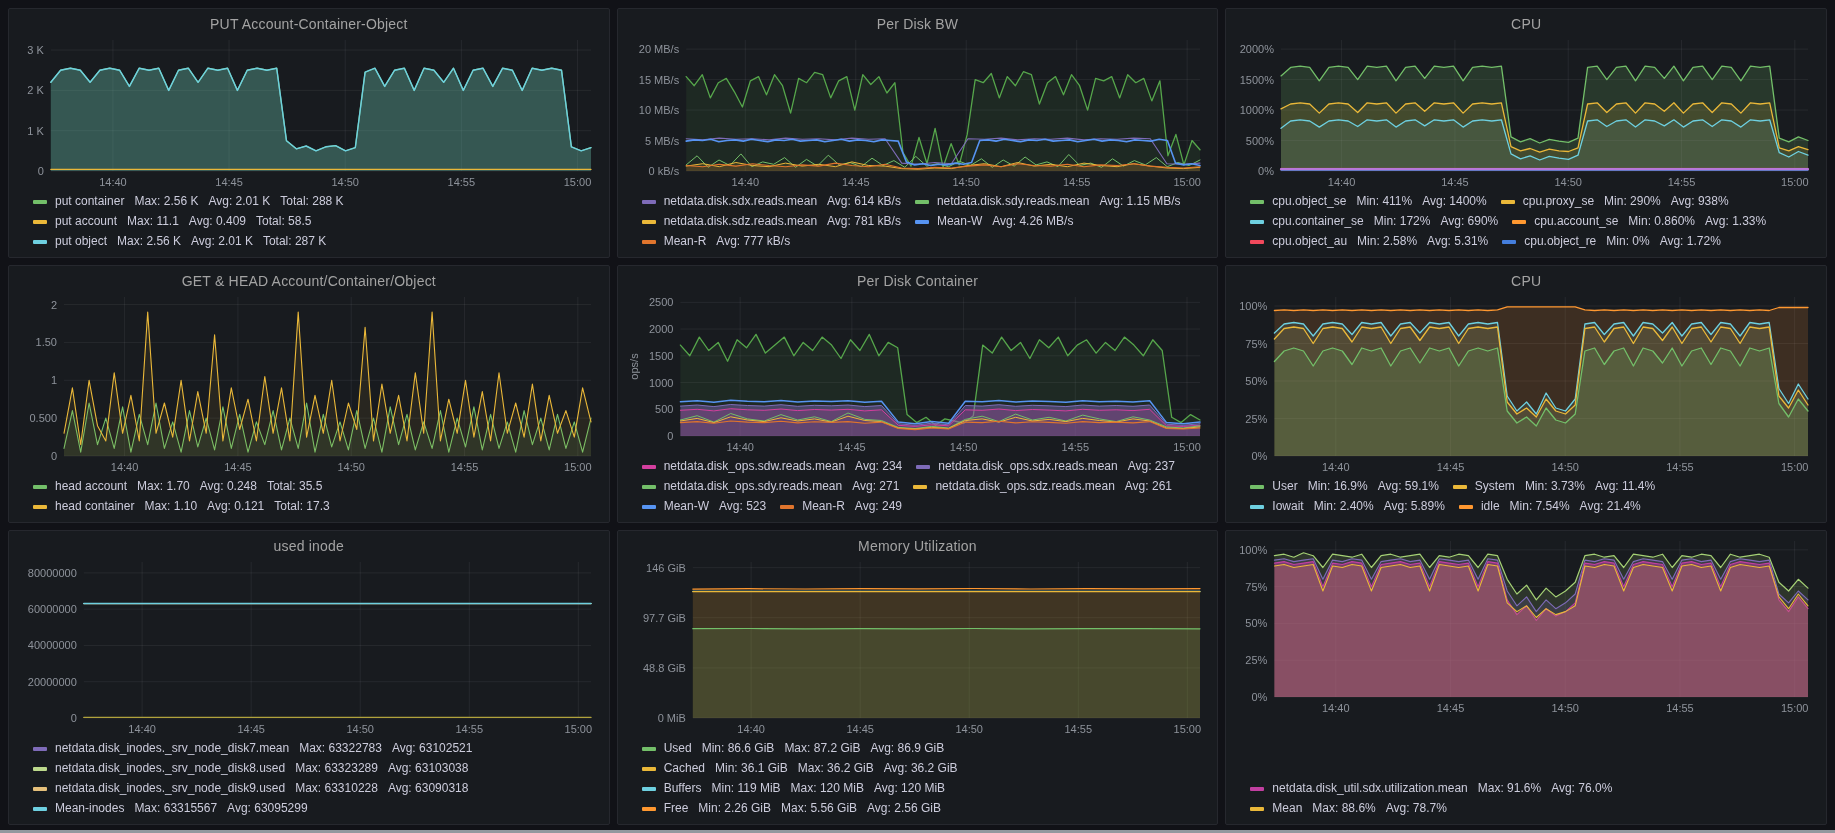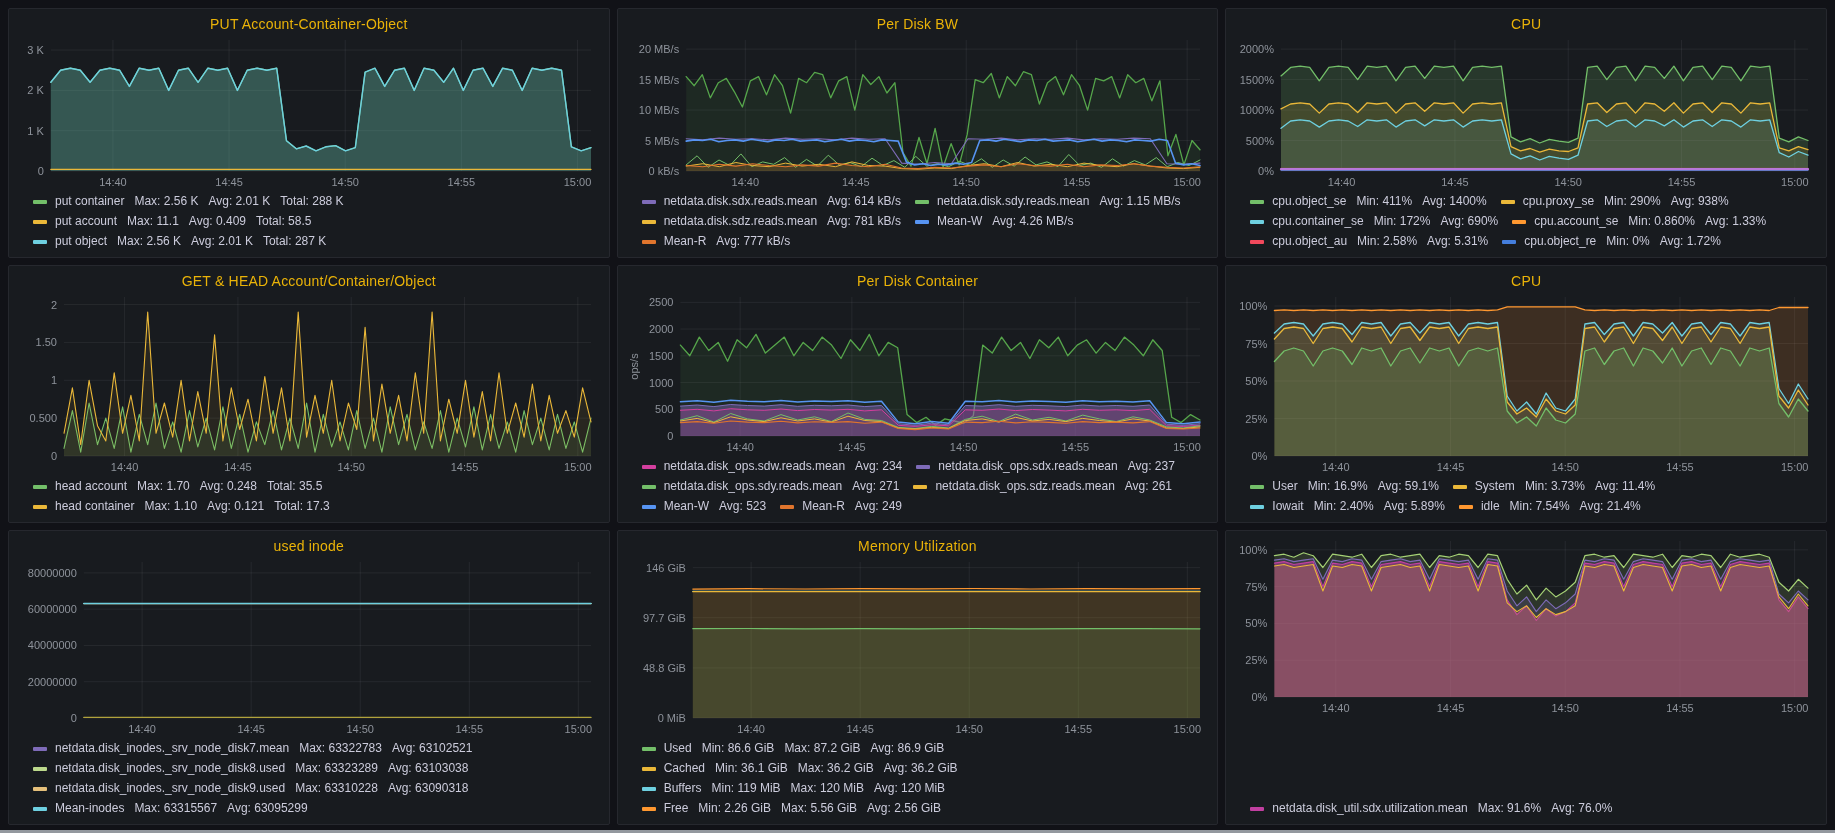--- a/index.html
+++ b/index.html
@@ -4,21 +4,21 @@
 <style>
   html,body{margin:0;padding:0;background:#111217;}
   body{width:1835px;height:833px;overflow:hidden;position:relative;
        font-family:"Liberation Sans",sans-serif;}
   .grid{display:grid;grid-template-columns:repeat(3,1fr);
         grid-template-rows:250px 258px 295px;gap:7px;padding:8px;
         box-sizing:border-box;width:1835px;height:830px;}
   .panel{background:#181b1f;border:1px solid #26282e;border-radius:2px;
          display:flex;flex-direction:column;padding:4px 10px 6px;
          box-sizing:border-box;min-width:0;min-height:0;}
-  .panel h2{font-size:14px;font-weight:500;color:#eab308;text-align:center;
+  .panel h2{font-size:14px;font-weight:500;color:#a3a3a3;text-align:center;
             margin:3px 0 2px;letter-spacing:.2px;cursor:pointer;}
   .chart{flex:1 1 auto;min-height:0;position:relative;cursor:crosshair;}
   .chart svg{position:absolute;left:0;top:0;}
   .legend{flex:0 0 auto;font-size:12px;color:#ccccdc;display:flex;
           flex-wrap:wrap;column-gap:14px;row-gap:1px;padding:1px 0 0 14px;
           align-content:flex-start;}
   .legend.col{flex-direction:column;text-align:center;}
   .legend-item{display:flex;align-items:center;white-space:nowrap;
                line-height:19px;cursor:pointer;}
   .swatch{display:inline-block;width:14px;height:4px;border-radius:1px;
@@ -591,16 +591,22 @@
           <polyline points="38.4,31.0 48.1,29.5 57.8,32.5 67.5,31.0 77.2,29.5 86.9,56.0 96.6,31.0 106.3,32.5 116.0,29.5 125.7,31.0 135.4,56.0 145.1,32.5 154.8,31.0 164.5,29.5 174.2,32.5 183.9,31.0 193.6,56.0 203.3,29.5 213.0,31.0 222.7,32.5 232.4,31.0 242.1,56.0 251.8,29.5 261.5,31.0 271.2,67.8 280.9,76.6 290.6,70.8 300.3,82.5 310.1,73.7 319.8,79.6 329.5,76.6 339.2,70.8 348.9,31.0 358.6,32.5 368.3,29.5 378.0,31.0 387.7,56.0 397.4,32.5 407.1,29.5 416.8,31.0 426.5,32.5 436.2,56.0 445.9,31.0 455.6,29.5 465.3,32.5 475.0,31.0 484.7,56.0 494.4,32.5 504.1,29.5 513.8,31.0 523.5,32.5 533.2,31.0 542.9,61.9 552.6,73.7 562.3,59.0 572.0,70.8" fill="none" stroke="#EAB839" stroke-width="1.1" stroke-linejoin="round" stroke-linecap="round"></polyline>
         </svg>
       </div>
       <div class="legend col">
         <div class="legend-item">
           <span class="swatch" style="background: rgb(193, 63, 160);"></span>
           <span>netdata.disk_util.sdx.utilization.mean</span>
           <span class="stat">Max: 91.6%</span>
           <span class="stat">Avg: 76.0%</span>
         </div>
+        <div class="legend-item">
+          <span class="swatch" style="background: rgb(234, 184, 57);"></span>
+          <span>Mean</span>
+          <span class="stat">Max: 88.6%</span>
+          <span class="stat">Avg: 78.7%</span>
+        </div>
       </div>
     </section>
   </main>
 <div class="hscroll"></div>
 
 </body></html>

